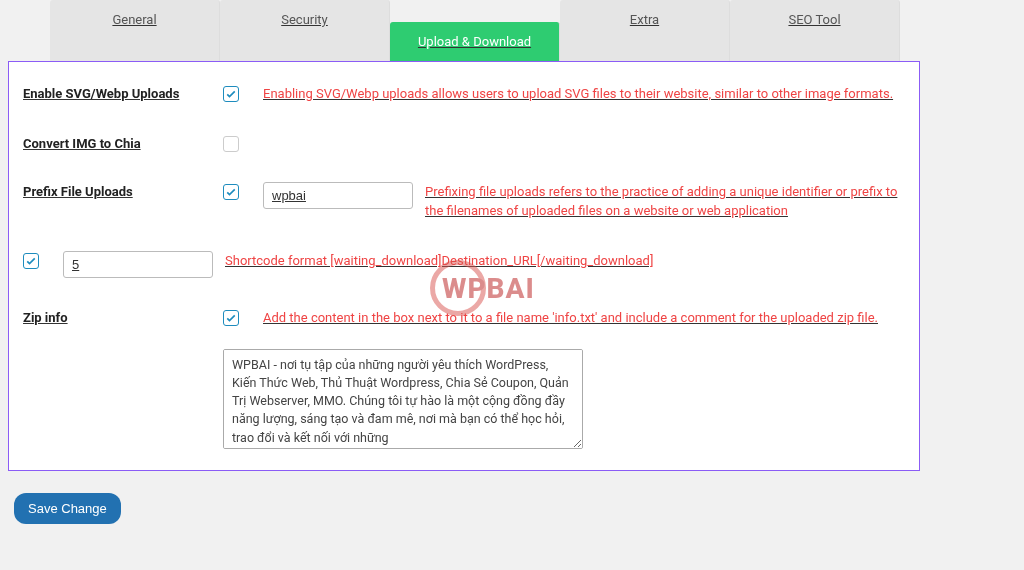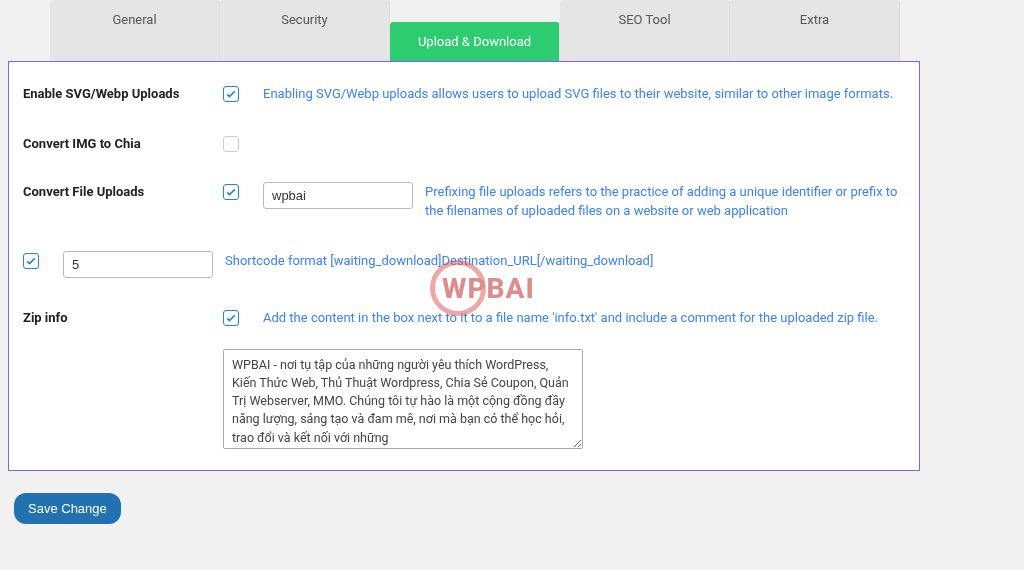--- a/index.html
+++ b/index.html
@@ -6,20 +6,21 @@
     body {
       font-family: -apple-system, BlinkMacSystemFont, "Segoe UI", Roboto, Arial, sans-serif;
       font-size: 13px;
       color: #333;
       background: #f1f1f1;
       padding: 0;
     }
     .wrapper {
       width: 928px;
       background: #f1f1f1;
+      text-decoration: underline;
     }
     .tabs {
       display: flex;
       padding-left: 50px;
     }
     .tab {
       padding: 12px 0;
       width: 170px;
       text-align: center;
       background: #e5e5e5;
@@ -62,21 +63,21 @@
     .desc-col {
       flex: 1;
       display: flex;
       align-items: flex-start;
       gap: 12px;
       color: #444;
       line-height: 1.5;
     }
     .desc-text {
       flex: 1;
-      color: #3b82f6;
+      color: #ef4444;
       font-size: 13px;
     }
     .checkbox {
       width: 16px;
       height: 16px;
       border: 1px solid #888;
       border-radius: 3px;
       display: inline-flex;
       align-items: center;
       justify-content: center;
@@ -172,22 +173,22 @@
   </style>
 </head>
 <body>
 
 <div class="wrapper rel">
 
   <div class="tabs">
     <div class="tab">General</div>
     <div class="tab">Security</div>
     <div class="tab active">Upload &amp; Download</div>
+    <div class="tab">Extra</div>
     <div class="tab">SEO Tool</div>
-    <div class="tab">Extra</div>
   </div>
 
   <div class="panel">
 
     <div class="row">
       <div class="label-col">Enable SVG/Webp Uploads</div>
       <div class="ctrl-col">
         <span class="checkbox checked">
           <svg viewBox="0 0 16 16">
               <path fill="none" stroke="#1e8cbe" stroke-width="2.2" d="M3 8.5l3 3 7-7"></path>
@@ -200,21 +201,21 @@
     </div>
 
     <div class="row">
       <div class="label-col">Convert IMG to Chia</div>
       <div class="ctrl-col">
         <span class="checkbox unchecked"></span>
       </div>
     </div>
 
     <div class="row">
-      <div class="label-col">Convert File Uploads</div>
+      <div class="label-col">Prefix File Uploads</div>
       <div class="ctrl-col">
         <span class="checkbox checked">
           <svg viewBox="0 0 16 16">
               <path fill="none" stroke="#1e8cbe" stroke-width="2.2" d="M3 8.5l3 3 7-7"></path>
             </svg>
         </span>
       </div>
       <div class="desc-col">
         <input class="text-input" type="text" value="wpbai" style="">
         <div class="desc-text">Prefixing file uploads refers to the practice of adding a unique identifier or prefix to the filenames of uploaded files on a website or web application</div>

